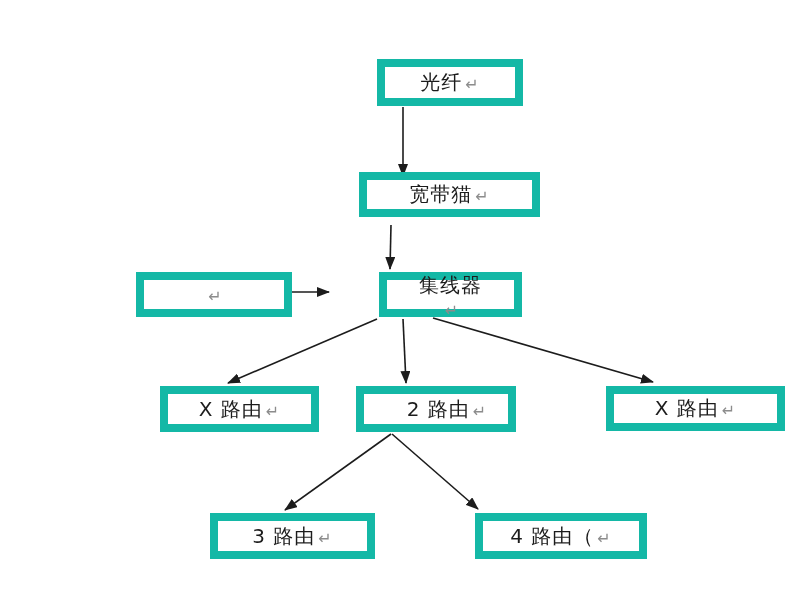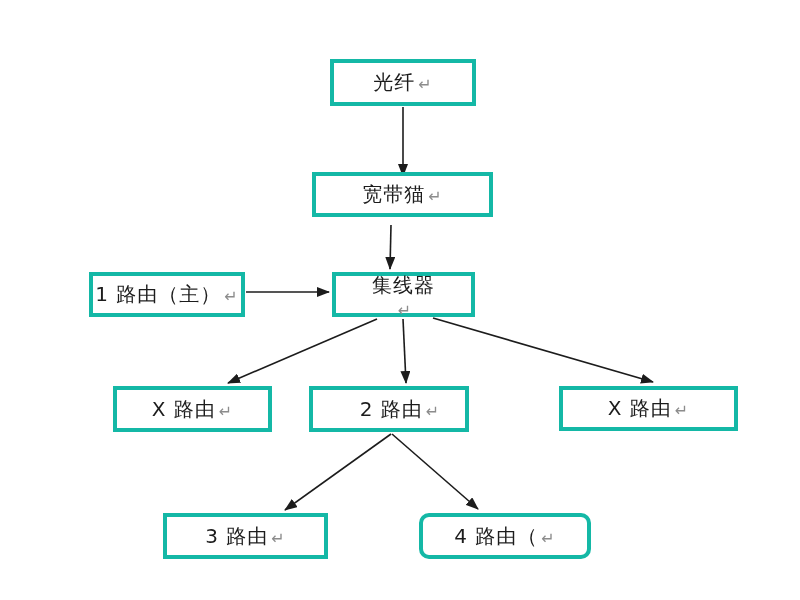--- a/index.html
+++ b/index.html
@@ -18,47 +18,48 @@
   #edges {
     position: absolute;
     left: 0;
     top: 0;
     width: 800px;
     height: 600px;
   }
   .node {
     position: absolute;
     box-sizing: border-box;
-    border: 4px solid #14b8a6;
+    border: 8px solid #14b8a6;
     background: #ffffff;
     display: flex;
     align-items: center;
     justify-content: center;
     font-size: 20px;
     color: #1c1c1c;
     letter-spacing: 1px;
     white-space: nowrap;
+    margin-left: 47px;
   }
   .mark {
     color: #8c8c8c;
     font-size: 16px;
     margin-left: 3px;
     position: relative;
     top: 2px;
   }
   
   .n-fiber   { left: 330px; top:  59px; width: 146px; height: 47px; }
   .n-modem   { left: 312px; top: 172px; width: 181px; height: 45px; }
   .n-router1 { left:  89px; top: 272px; width: 156px; height: 45px; }
   .n-hub     { left: 332px; top: 272px; width: 143px; height: 45px; flex-direction: column; }
   .n-rxl     { left: 113px; top: 386px; width: 159px; height: 46px; }
   .n-r2      { left: 309px; top: 386px; width: 160px; height: 46px; padding-left: 22px; }
   .n-rxr     { left: 559px; top: 386px; width: 179px; height: 45px; }
   .n-r3      { left: 163px; top: 513px; width: 165px; height: 46px; }
-  .n-r4      { left: 419px; top: 513px; width: 172px; height: 46px; border-radius: 10px; }
+  .n-r4      { left: 428px; top: 513px; width: 172px; height: 46px; }
   .edge-line {
     stroke: #1c1c1c;
     stroke-width: 1.6;
     fill: none;
   }
 </style>
 </head>
 <body>
 
 <div class="canvas">
@@ -83,21 +84,20 @@
     <span>光纤</span>
       <span class="mark">↵</span>
   </div>
 
   <div class="node n-modem">
     <span>宽带猫</span>
       <span class="mark">↵</span>
   </div>
 
   <div class="node n-router1">
-    <span>1 路由（主）</span>
       <span class="mark">↵</span>
   </div>
 
   <div class="node n-hub">
     <span>集线器</span>
       <span class="mark">↵</span>
   </div>
 
   <div class="node n-rxl">
     <span>X 路由</span>

